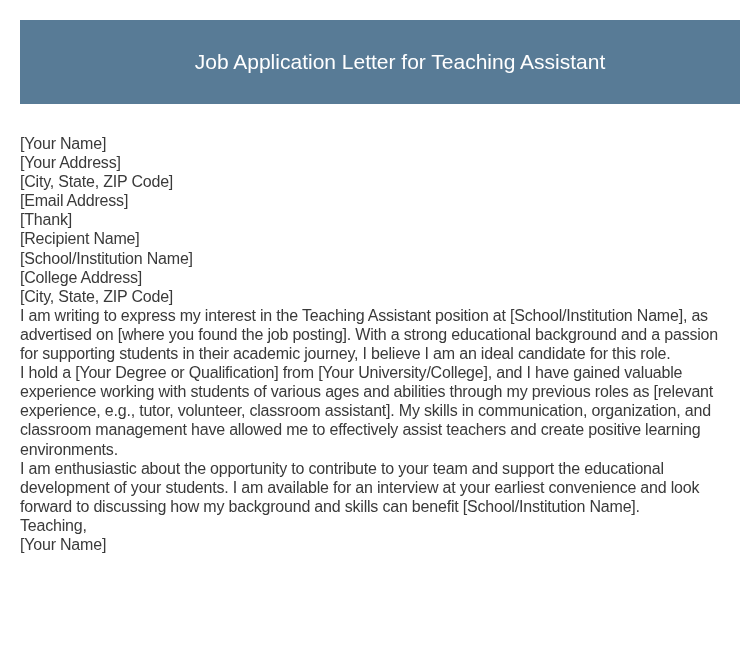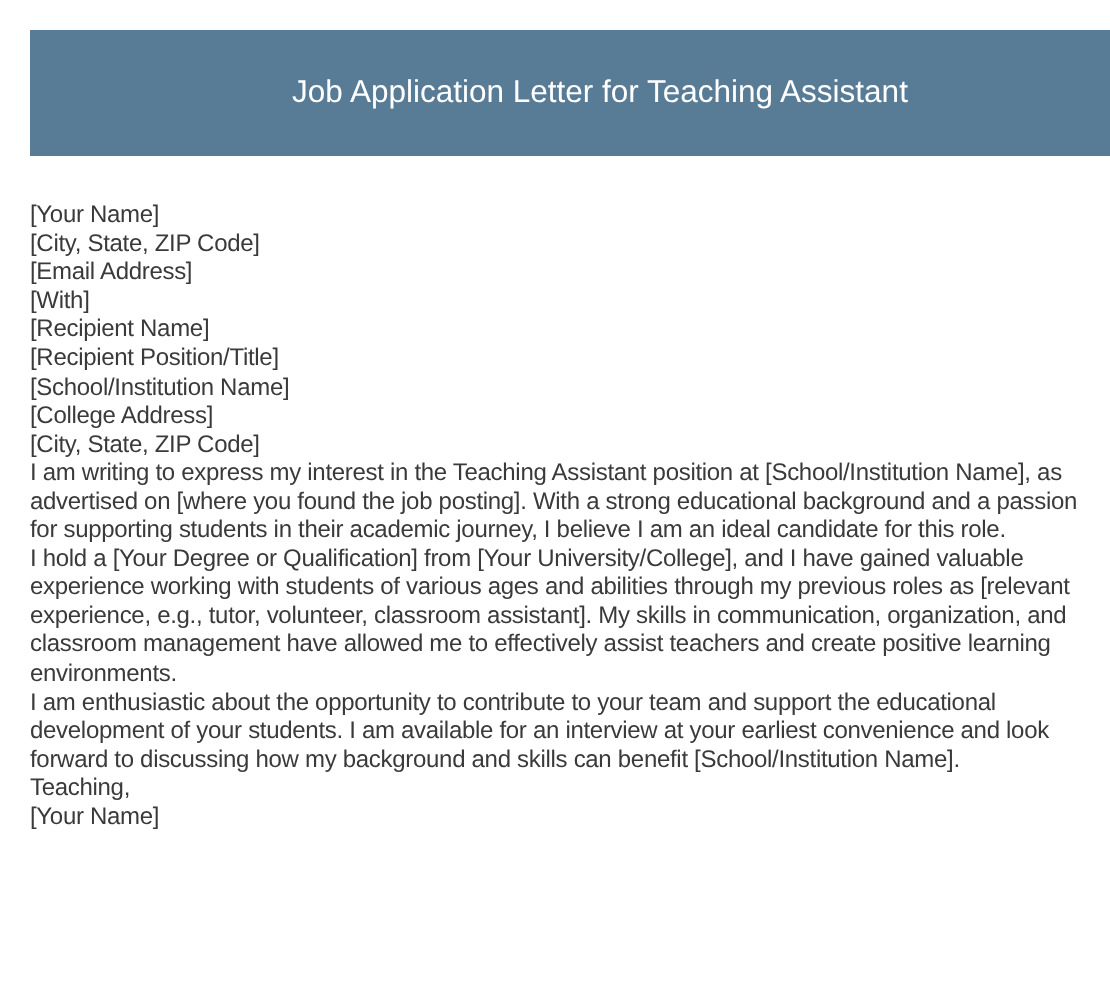--- a/index.html
+++ b/index.html
@@ -19,25 +19,25 @@
 </style>
 </head>
 <body>
 
 <div class="header">
   <span>Job Application Letter for Teaching Assistant</span>
 </div>
 
 <div class="letter">
   <p>[Your Name]</p>
+  <p>[Your Address]</p>
   <p>[City, State, ZIP Code]</p>
   <p>[Email Address]</p>
-  <p>[With]</p>
+  <p>[Thank]</p>
   <p>[Recipient Name]</p>
-  <p>[Recipient Position/Title]</p>
   <p>[School/Institution Name]</p>
   <p>[College Address]</p>
   <p>[City, State, ZIP Code]</p>
   <p>I am writing to express my interest in the Teaching Assistant position at [School/Institution Name], as advertised on [where you found the job posting]. With a strong educational background and a passion for supporting students in their academic journey, I believe I am an ideal candidate for this role.</p>
   <p>I hold a [Your Degree or Qualification] from [Your University/College], and I have gained valuable experience working with students of various ages and abilities through my previous roles as [relevant experience, e.g., tutor, volunteer, classroom assistant]. My skills in communication, organization, and classroom management have allowed me to effectively assist teachers and create positive learning environments.</p>
   <p>I am enthusiastic about the opportunity to contribute to your team and support the educational development of your students. I am available for an interview at your earliest convenience and look forward to discussing how my background and skills can benefit [School/Institution Name].</p>
   <p>Teaching,</p>
   <p>[Your Name]</p>
 </div>
 

